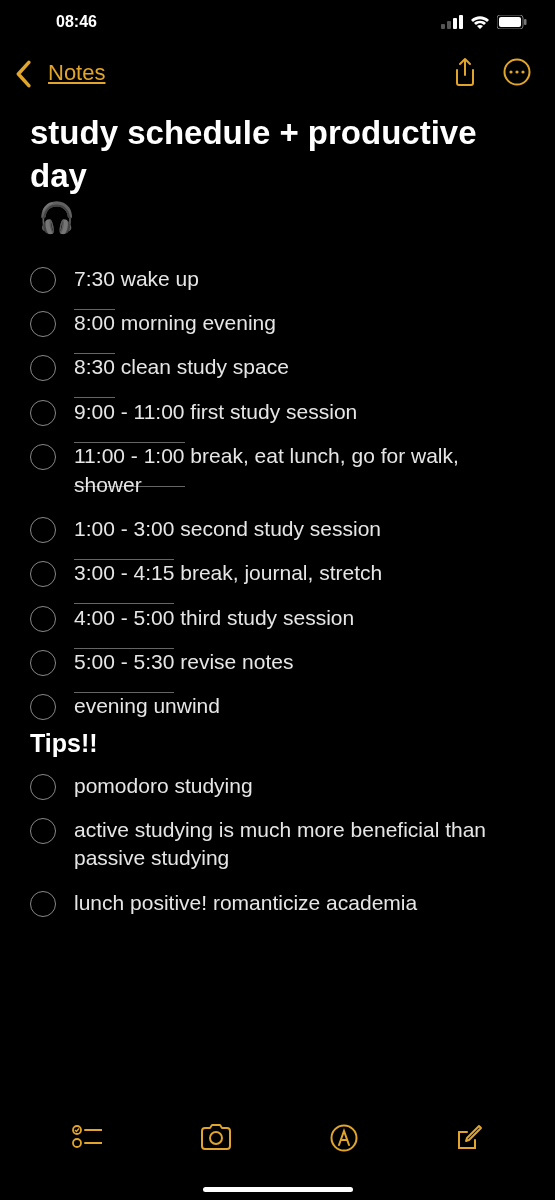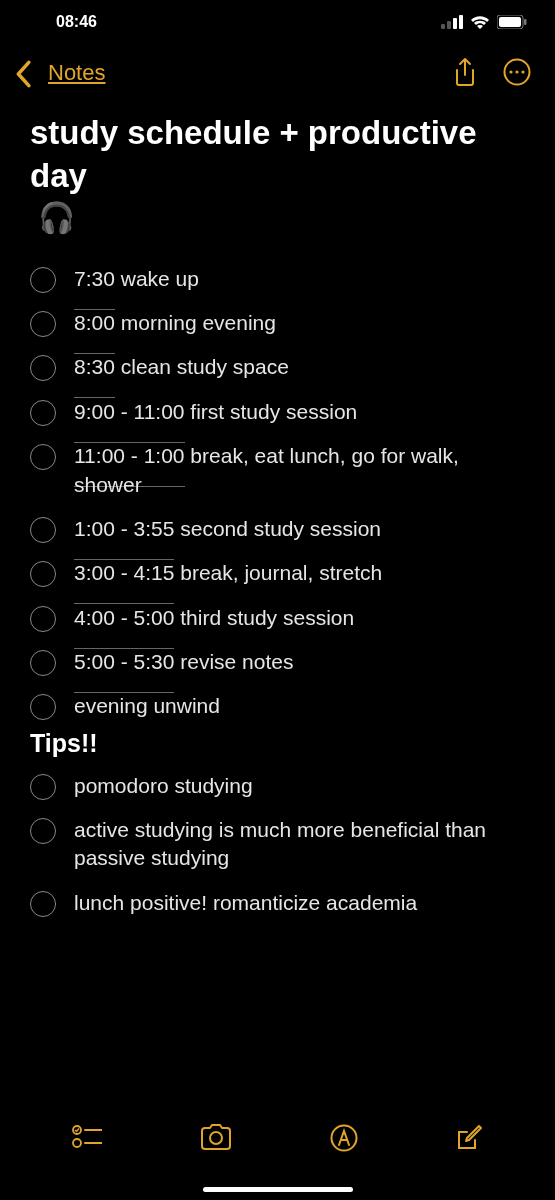--- a/index.html
+++ b/index.html
@@ -168,21 +168,21 @@
       <li>
         <span class="check-circle"></span>
         <span class="item-text"><span class="time">9:00 - 11:00</span><span> first study session</span></span>
       </li>
       <li>
         <span class="check-circle"></span>
         <span class="item-text"><span class="time">11:00 - 1:00</span><span> break, eat lunch, go for walk, shower</span></span>
       </li>
       <li>
         <span class="check-circle"></span>
-        <span class="item-text"><span class="time">1:00 - 3:55</span><span> second study session</span></span>
+        <span class="item-text"><span class="time">1:00 - 3:00</span><span> second study session</span></span>
       </li>
       <li>
         <span class="check-circle"></span>
         <span class="item-text"><span class="time">3:00 - 4:15</span><span> break, journal, stretch</span></span>
       </li>
       <li>
         <span class="check-circle"></span>
         <span class="item-text"><span class="time">4:00 - 5:00</span><span> third study session</span></span>
       </li>
       <li>

